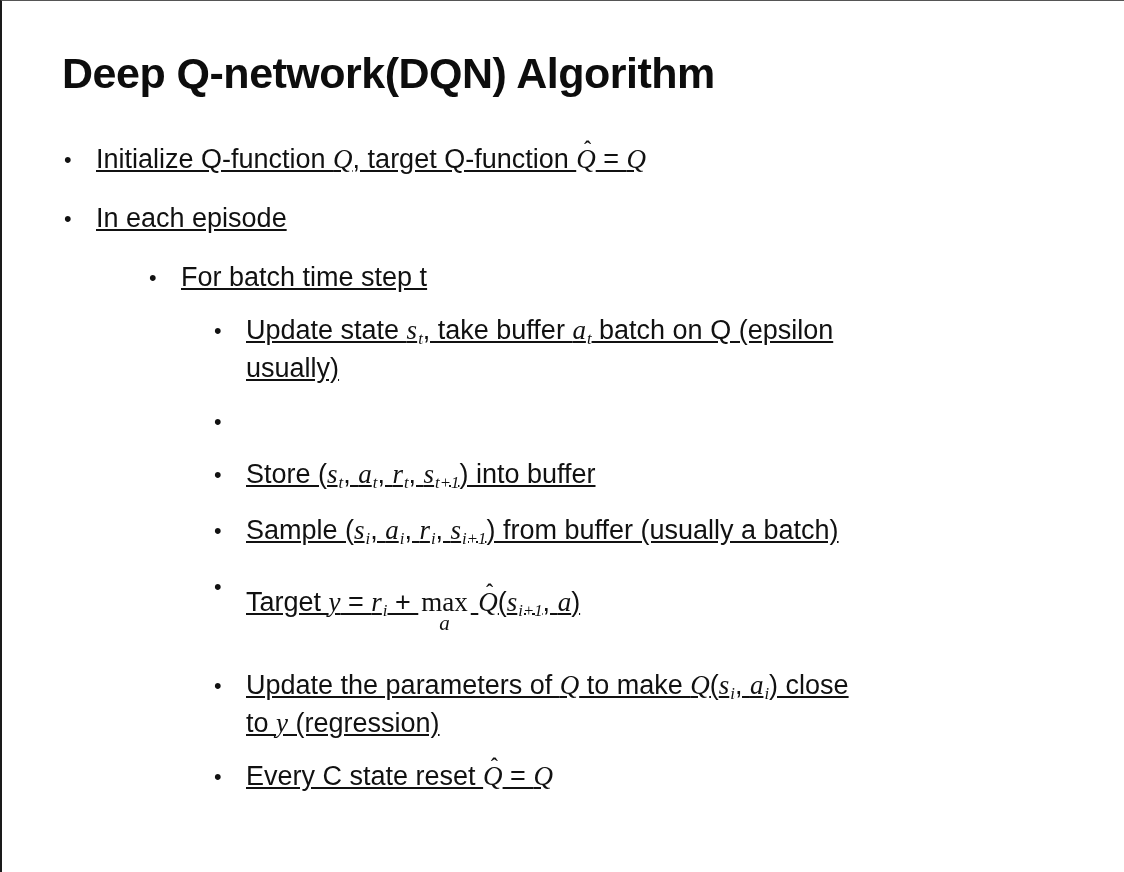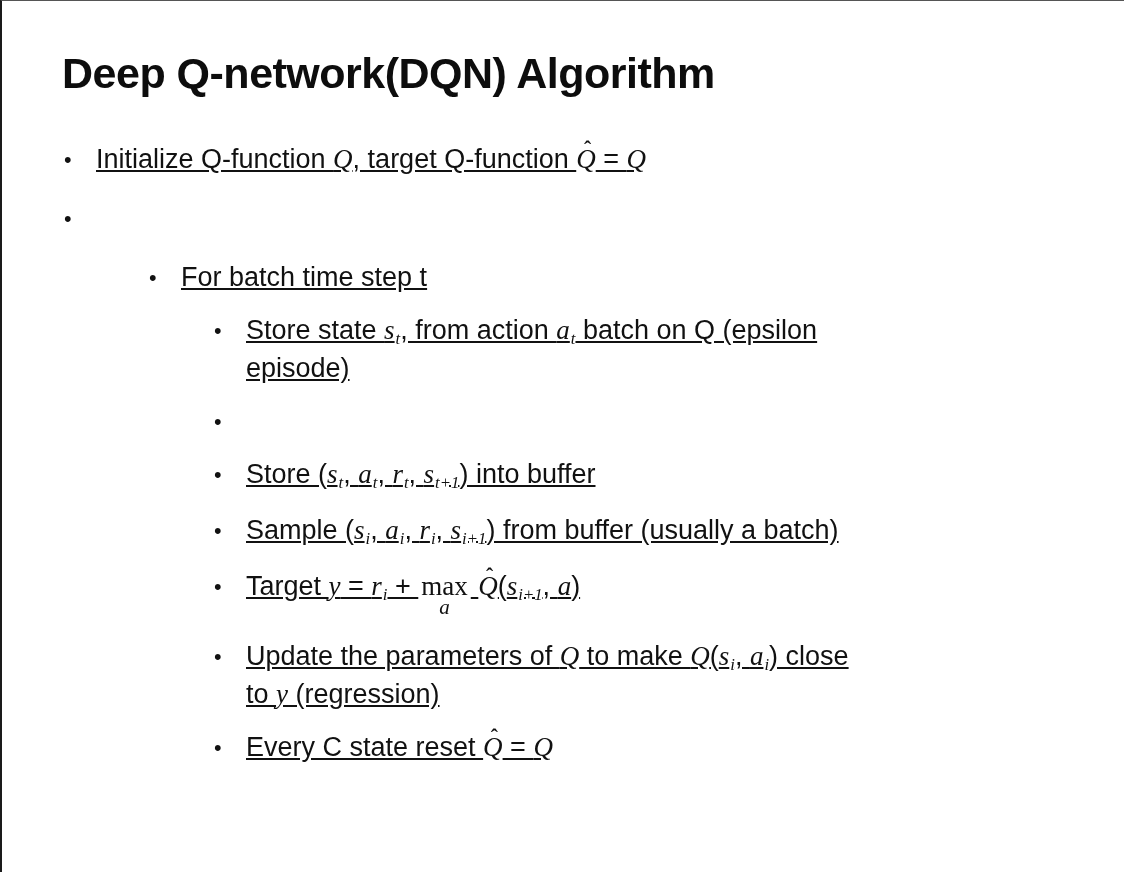--- a/index.html
+++ b/index.html
@@ -50,21 +50,21 @@
     top:-0.46em; left:58%;
     transform:translateX(-50%);
     font-size:0.8em;
     font-style:normal;
     font-weight:600;
   }
   .maxa {
     display:inline-block; position:relative;
     font-family:"Liberation Serif", serif;
     font-style:normal;
-    margin:0 3px;
+    margin:16px 3px;
   }
   .maxa .under {
     position:absolute;
     top:1.02em; left:50%;
     transform:translateX(-50%);
     font-size:0.78em;
     font-style:italic;
   }
 </style>
 </head>
@@ -72,28 +72,29 @@
 
 <div class="slide" style="border-left-color: rgb(26, 26, 26); border-top-color: rgb(85, 85, 85);">
   <div class="title">Deep Q-network(DQN) Algorithm</div>
   <div class="bullets">
       <div class="bullet lvl1">
         <span class="marker">•</span>
         <span class="content"><span class="plain">Initialize Q-function </span><span class="m">Q</span><span class="plain">, target Q-function </span><span class="m hatwrap">Q<span class="hat">ˆ</span></span><span class="plain"> = </span><span class="m">Q</span></span>
       </div>
       <div class="bullet lvl1">
         <span class="marker">•</span>
+        <span class="content"><span class="plain">In each episode</span></span>
       </div>
       <div class="bullet lvl2">
         <span class="marker">•</span>
         <span class="content"><span class="plain">For batch time step t</span></span>
       </div>
       <div class="bullet lvl3">
         <span class="marker">•</span>
-        <span class="content"><span class="plain">Store state </span><span class="m">s</span><span class="m sub">t</span><span class="plain">, from action </span><span class="m">a</span><span class="m sub">t</span><span class="plain"> batch on Q (epsilon</span><br><span class="plain">episode)</span></span>
+        <span class="content"><span class="plain">Update state </span><span class="m">s</span><span class="m sub">t</span><span class="plain">, take buffer </span><span class="m">a</span><span class="m sub">t</span><span class="plain"> batch on Q (epsilon</span><br><span class="plain">usually)</span></span>
       </div>
       <div class="bullet lvl3">
         <span class="marker">•</span>
       </div>
       <div class="bullet lvl3">
         <span class="marker">•</span>
         <span class="content"><span class="plain">Store (</span><span class="m">s</span><span class="m sub">t</span><span class="plain">, </span><span class="m">a</span><span class="m sub">t</span><span class="plain">, </span><span class="m">r</span><span class="m sub">t</span><span class="plain">, </span><span class="m">s</span><span class="m sub">t+1</span><span class="plain">) into buffer</span></span>
       </div>
       <div class="bullet lvl3">
         <span class="marker">•</span>

